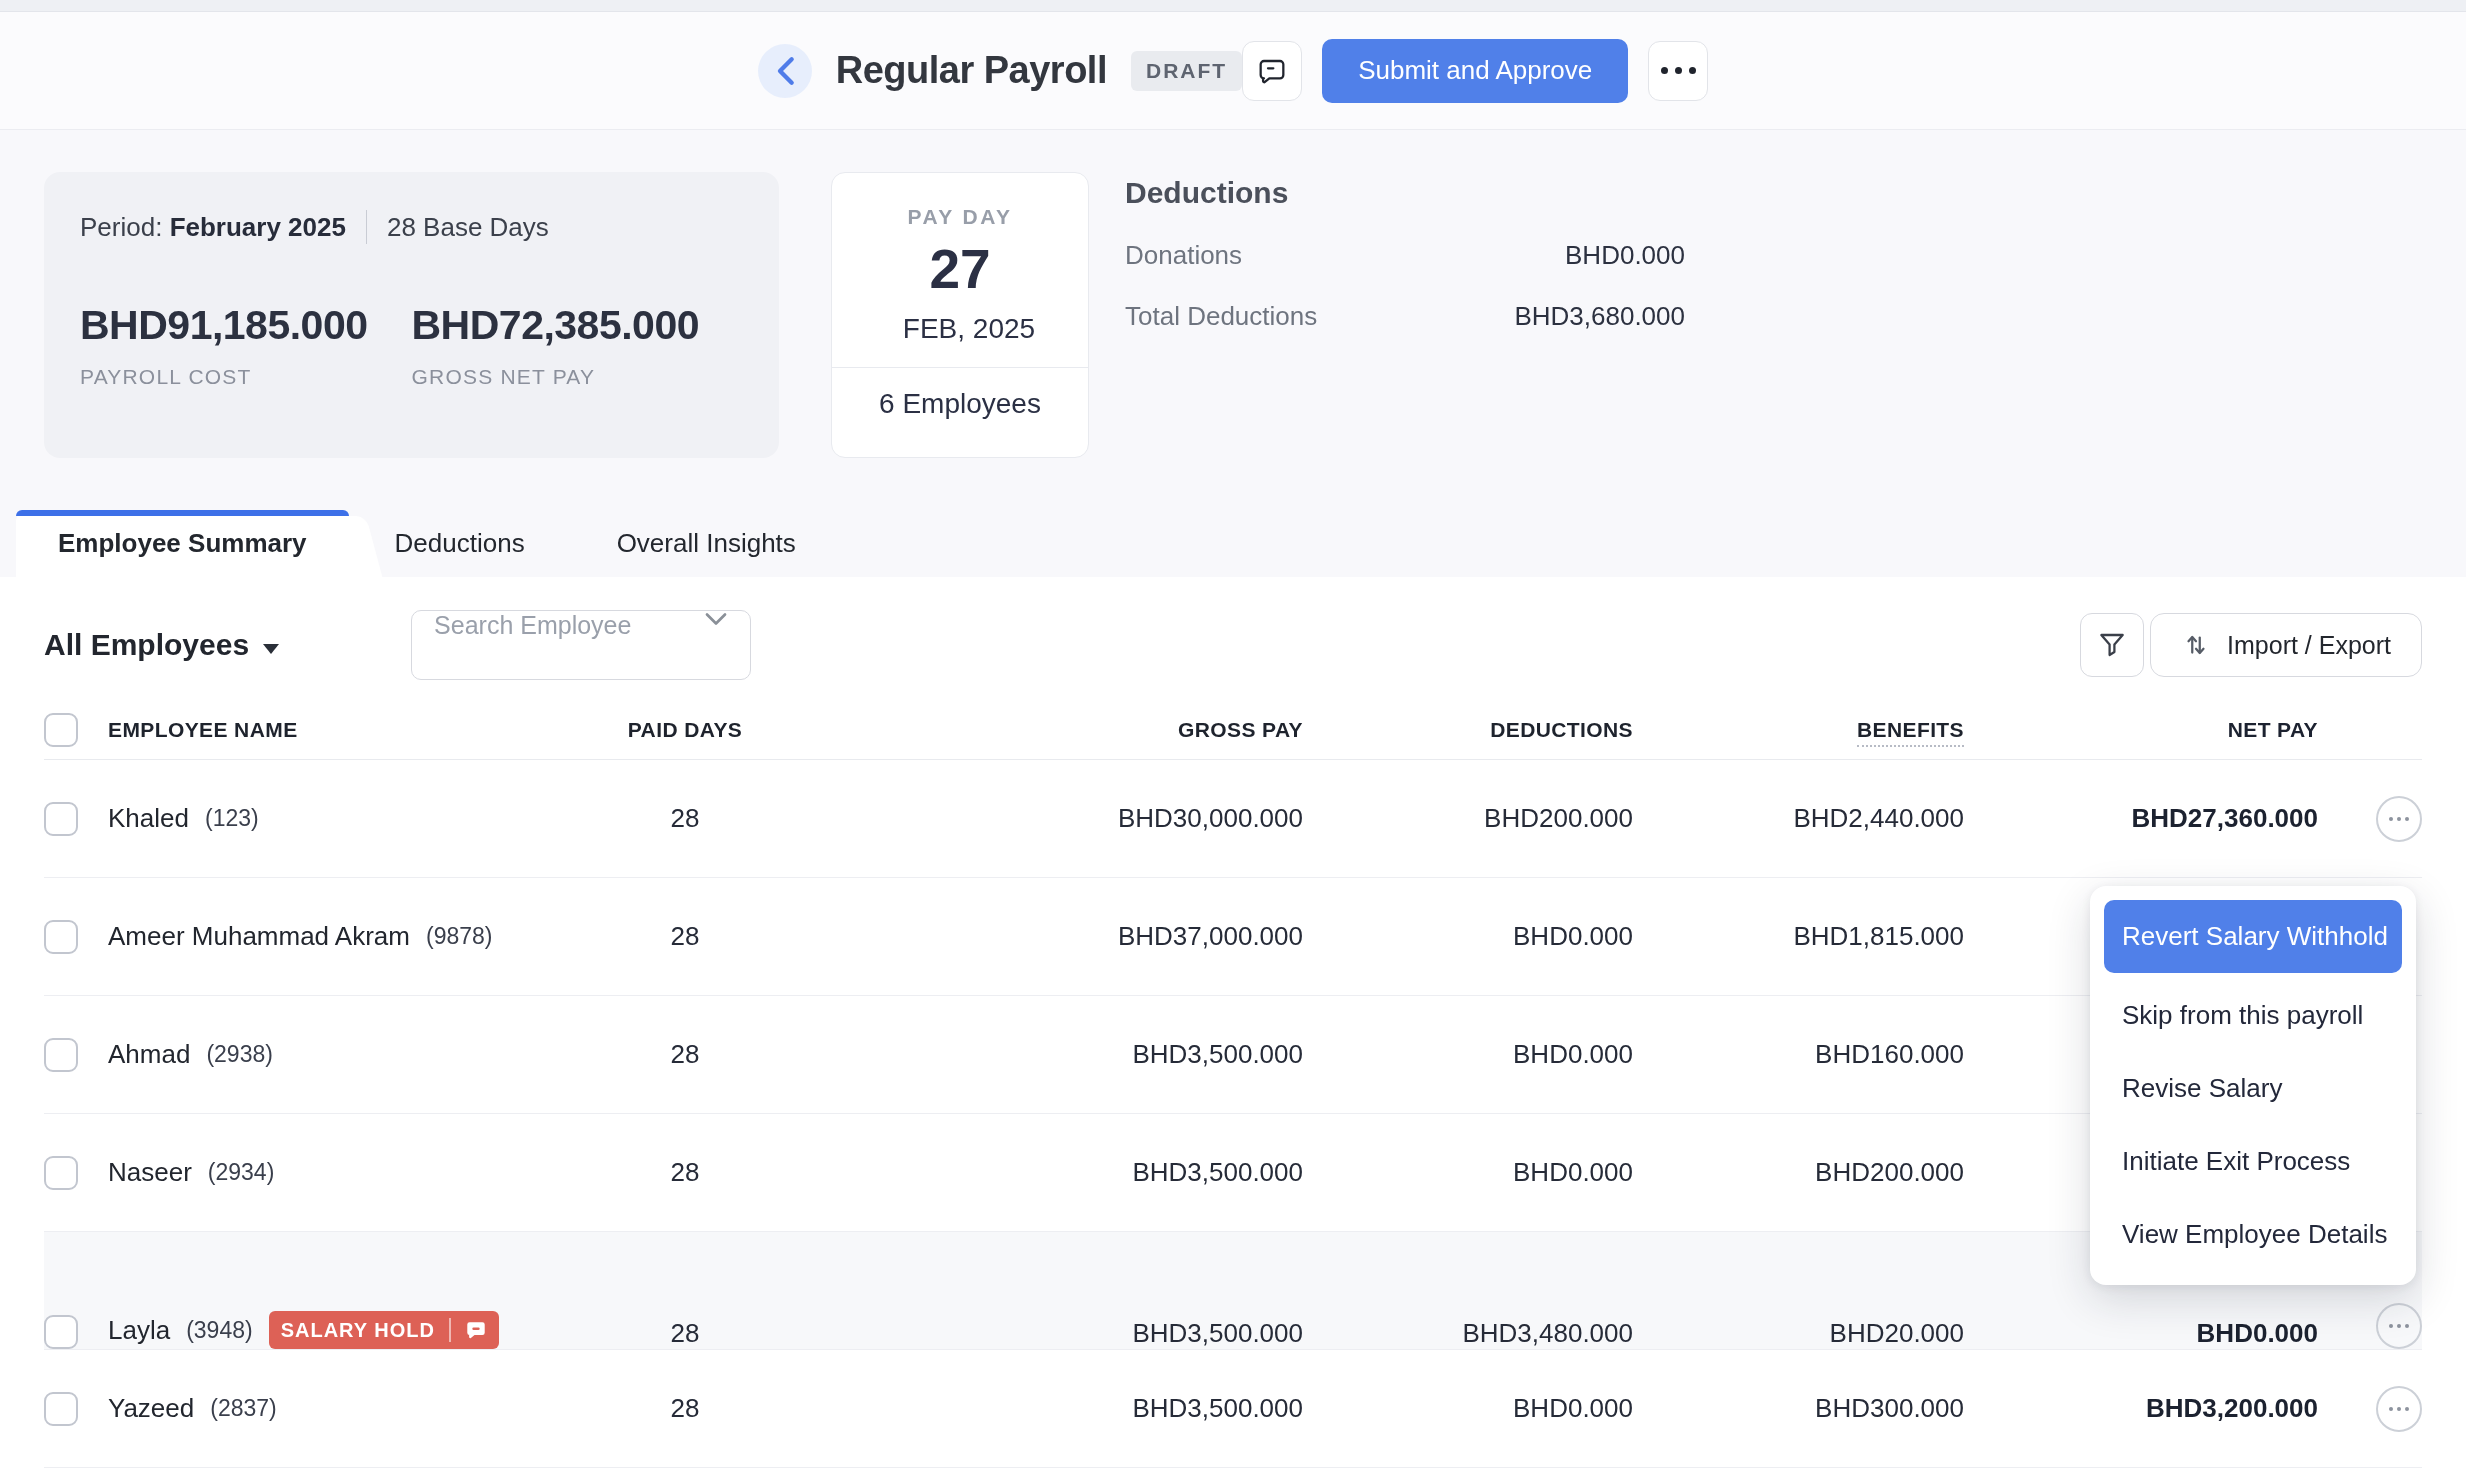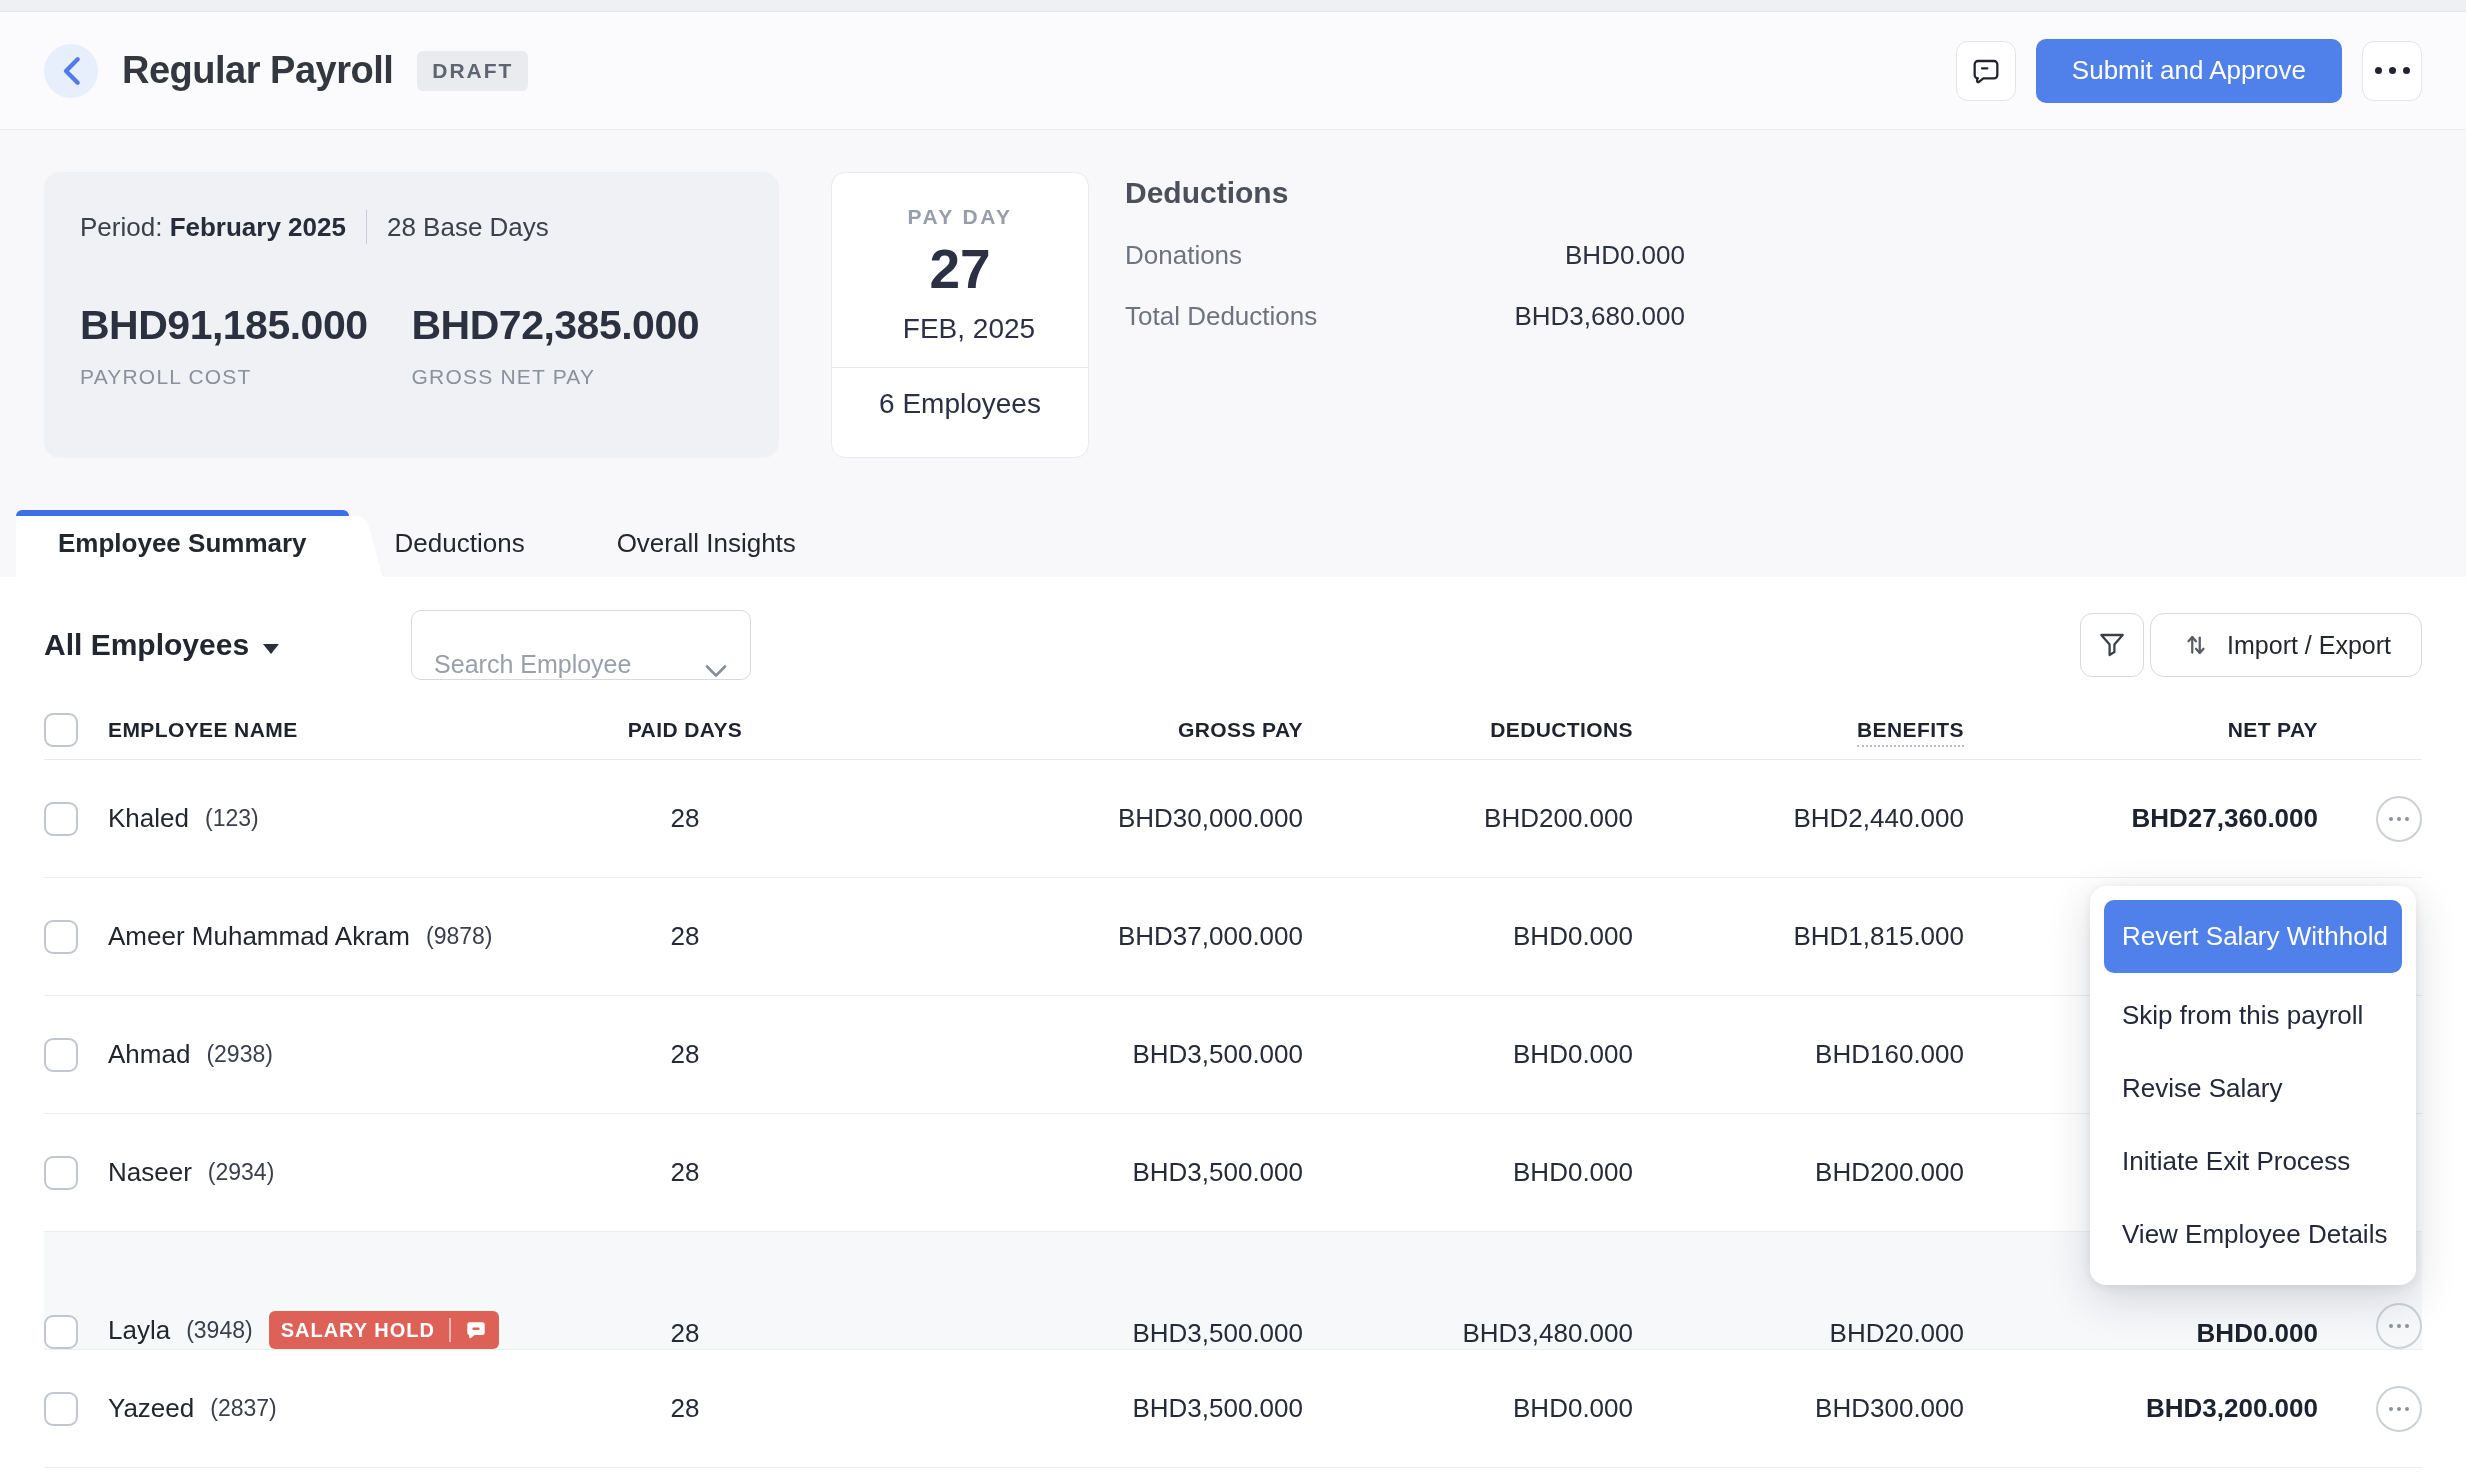--- a/index.html
+++ b/index.html
@@ -10,21 +10,21 @@
     position:relative; overflow:hidden;
   }
   :root{
     --accent:#5080e9; --tabblue:#3d70e8; --hold:#dd6156;
     --border:#e6e8ee; --muted:#8b909c;
   }
   .top-strip{ height:12px; background:#eef0f4; border-bottom:1px solid #e3e5eb; }
 
   
   header{ height:118px; background:#fbfbfd; display:flex; align-items:center;
-          justify-content:space-between; padding:0 44px; border-bottom:1px solid #ebecf1; }
+          justify-content:center; padding:0 44px; border-bottom:1px solid #ebecf1; }
   .h-left{ display:flex; align-items:center; gap:24px; }
   .back-btn{ width:54px; height:54px; border-radius:50%; background:#e7eefc; border:none;
              display:flex; align-items:center; justify-content:center; cursor:pointer; }
   h1{ font-size:38px; font-weight:700; color:#33373f; letter-spacing:-0.5px; }
   .draft{ background:#e9ebef; color:#5e6470; font-size:21px; font-weight:600;
           letter-spacing:2px; padding:8px 15px; border-radius:6px; }
   .h-right{ display:flex; align-items:center; gap:20px; }
   .icon-btn{ width:60px; height:60px; background:#fff; border:1px solid #e2e4e9;
              border-radius:12px; display:flex; align-items:center; justify-content:center; cursor:pointer; }
   .submit-btn{ height:64px; padding:0 36px; background:var(--accent); color:#fff; font-size:26px;
@@ -65,21 +65,21 @@
   .tab.active::after{ content:''; position:absolute; top:6px; right:-26px; width:56px; height:100%;
                       background:#fff; transform:skewX(15deg); border-radius:0 10px 0 0; }
 
   
   .table-wrap{ background:#fff; padding:0 44px; min-height:899px; }
   .toolbar{ display:flex; align-items:center; padding:33px 0 20px; }
   .emp-filter{ font-size:30px; font-weight:700; color:#22262e; display:flex; align-items:center; gap:14px; cursor:pointer; }
   .caret{ width:0; height:0; border-left:8px solid transparent; border-right:8px solid transparent;
           border-top:10px solid #2a2f38; margin-top:8px; }
   .search-box{ margin-left:132px; width:340px; height:70px; border:1px solid #d7d9df; border-radius:10px;
-               display:flex; align-items:flex-end; padding:0 22px; background:#fff; }
+               display:flex; align-items:flex-start; padding:0 22px; background:#fff; }
   .search-box input{ border:none; outline:none; flex:1; font-size:25px; color:#2c3140;
                      font-family:inherit; background:transparent; min-width:0; }
   .search-box input::placeholder{ color:#9aa0ab; }
   .toolbar-right{ margin-left:auto; display:flex; gap:6px; }
   .sq-btn{ width:64px; height:64px; border:1px solid #d7d9df; border-radius:12px; background:#fff;
            display:flex; align-items:center; justify-content:center; cursor:pointer; }
   .ie-btn{ height:64px; padding:0 30px; border:1px solid #d7d9df; border-radius:14px; background:#fff;
            font-size:25px; color:#23272e; display:flex; align-items:center; gap:16px; cursor:pointer; font-family:inherit; }
 
   .trow{ display:flex; align-items:center; }

